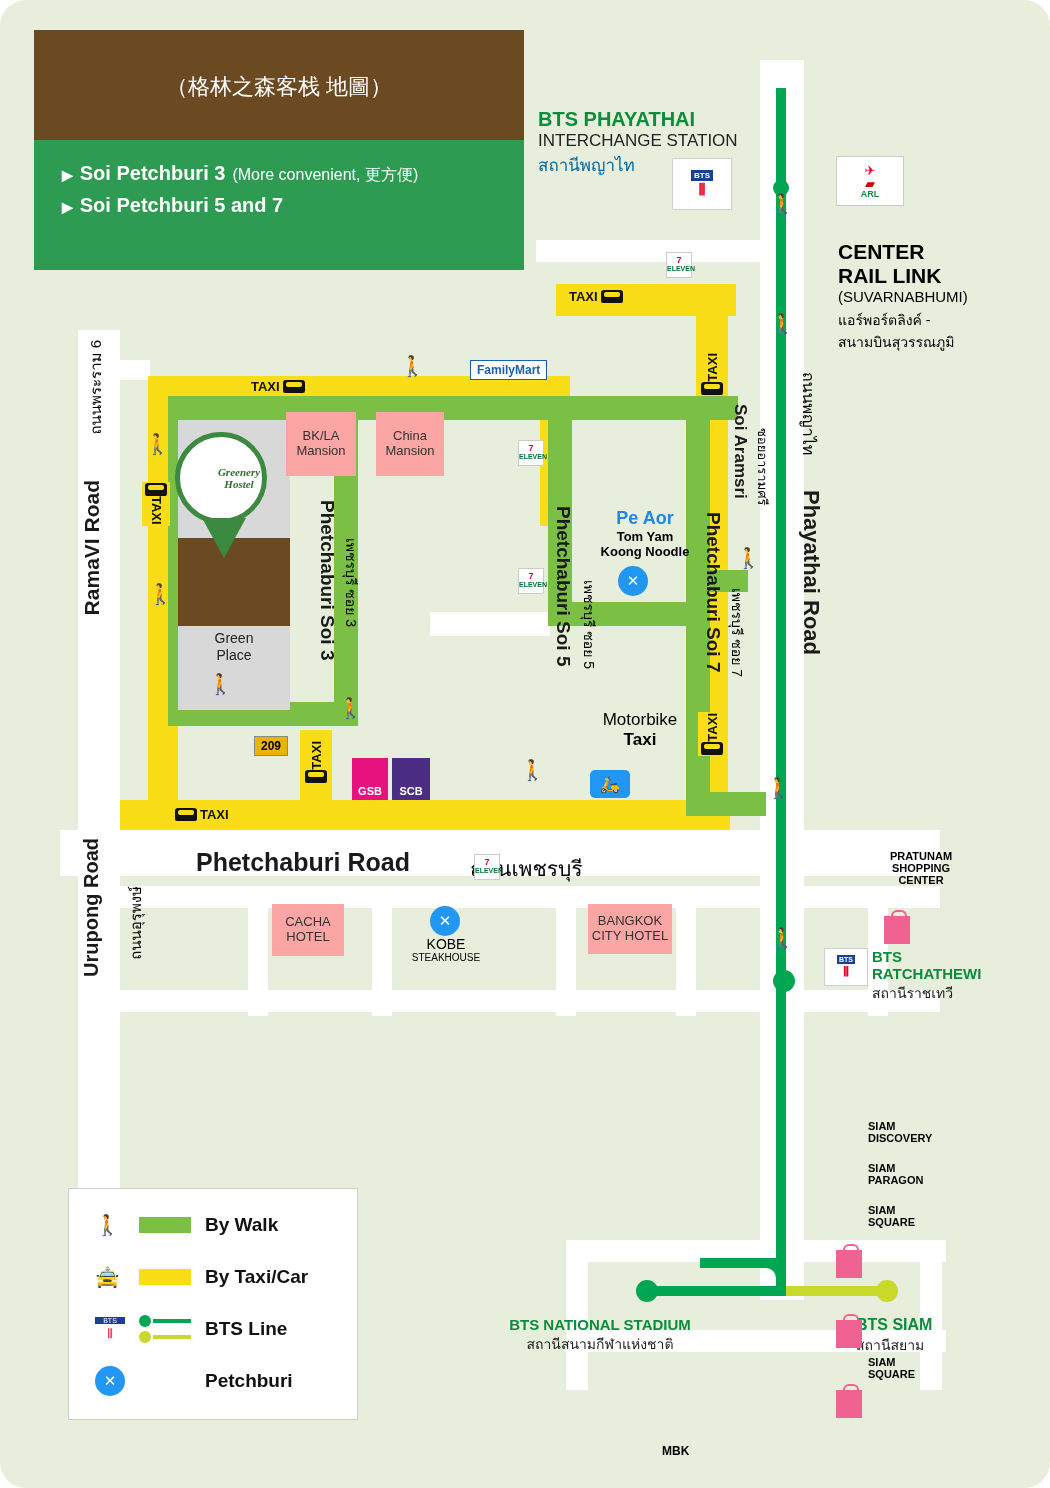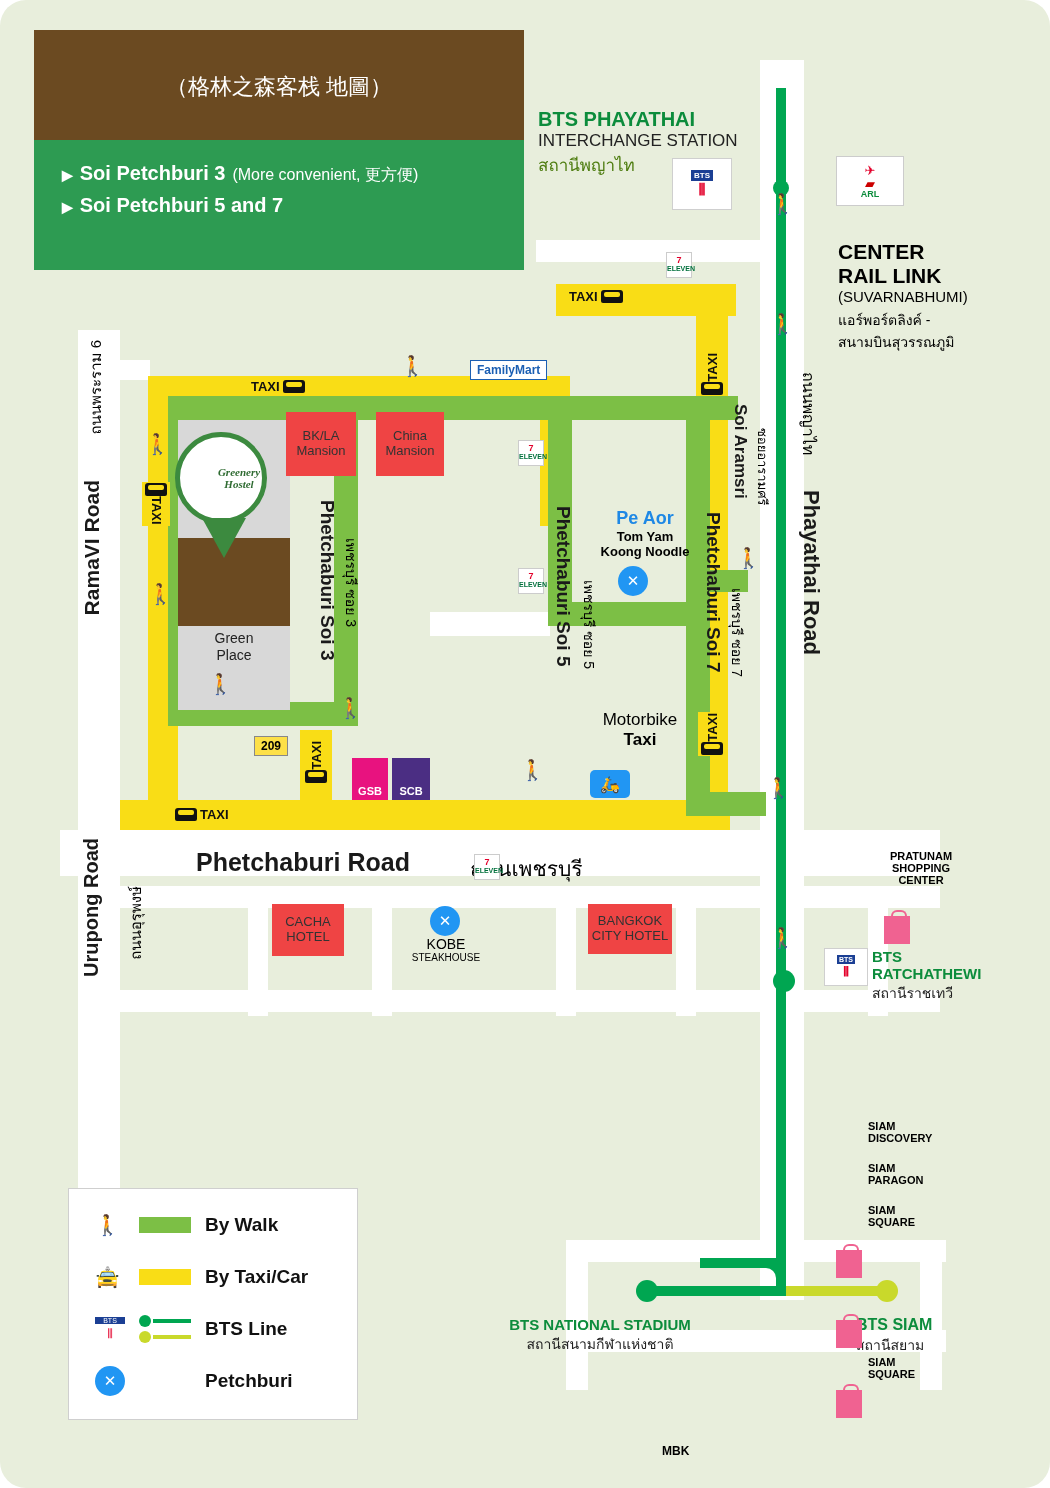--- a/index.html
+++ b/index.html
@@ -46,21 +46,21 @@
   
   .road { background:#ffffff; }
 
   
   .walk { background:#7cbf45; }
   .taxi { background:#f9dd16; }
   .bts-line { background:#00a651; }
 
   
   .gbox {
-    background:#ef4444; color:#333; font-size:13px;
+    background:#fca5a5; color:#333; font-size:13px;
     display:flex; align-items:center; justify-content:center;
     text-align:center; line-height:1.15;
   }
   .lbl { font-size:13px; color:#222; line-height:1.2; }
 
   .road-name {
     font-weight:bold; color:#1a1a1a;
   }
   .vert {
     writing-mode:vertical-rl; text-orientation:mixed;
@@ -234,21 +234,21 @@
     </div>
     <div class="li">
       <span class="tri">▶</span>
       <span>Soi Petchburi 5 and 7</span>
     </div>
   </div>
 
   <div class="abs" style="left:538px; top:108px; width:230px;">
     <div style="font-size:20px; font-weight:bold; color:#0c8c3c;">BTS PHAYATHAI</div>
     <div style="font-size:17px; color:#222;">INTERCHANGE STATION</div>
-    <div style="font-size:17px; color:#4d7c0f;">สถานีพญาไท</div>
+    <div style="font-size:17px; color:#0369a1;">สถานีพญาไท</div>
   </div>
   <div class="abs bts-ico" style="left:672px; top:158px; width:60px; height:52px;">
     <div style="text-align:center;">
       <div style="background:#1b3f94; color:#fff; font-size:8px; padding:1px 3px;">BTS</div>
       <div style="font-size:16px; color:#e3002b;">⦀</div>
     </div>
   </div>
 
   <div class="abs" style="left:836px; top:156px; width:68px; height:50px; background:#fff; border:1px solid #ccc; display:flex; align-items:center; justify-content:center;">
     <div style="text-align:center; line-height:1;">
@@ -380,21 +380,21 @@
   <div class="abs" style="left:470px; top:360px; background:#fff; border:1px solid #1b5fb3; color:#1b5fb3; font-size:12px; font-weight:bold; padding:2px 6px;">
     <span>FamilyMart</span>
   </div>
 
   <div class="abs" style="left:352px; top:758px; width:36px; height:42px; background:#e8127f; color:#fff; font-size:11px; font-weight:bold; display:flex; align-items:flex-end; justify-content:center; padding-bottom:3px;">
     <span>GSB</span>
   </div>
   <div class="abs" style="left:392px; top:758px; width:38px; height:42px; background:#4b2e83; color:#fff; font-size:11px; font-weight:bold; display:flex; align-items:flex-end; justify-content:center; padding-bottom:3px;">
     <span>SCB</span>
   </div>
-  <div class="abs" style="left:254px; top:736px; background:#fde047; border:1px solid #888; font-size:12px; font-weight:bold; padding:2px 6px;">
+  <div class="abs" style="left:254px; top:736px; background:#eab308; border:1px solid #888; font-size:12px; font-weight:bold; padding:2px 6px;">
     <span>209</span>
   </div>
 
   <div class="abs" style="left:580px; top:508px; width:130px; text-align:center;">
     <div style="font-size:18px; font-weight:bold; color:#1e88e5;">Pe Aor</div>
     <div style="font-size:13px; font-weight:bold;">Tom Yam</div>
     <div style="font-size:13px; font-weight:bold;">Koong Noodle</div>
   </div>
   <div class="abs restaurant" style="left:618px; top:566px;">✕</div>
 

